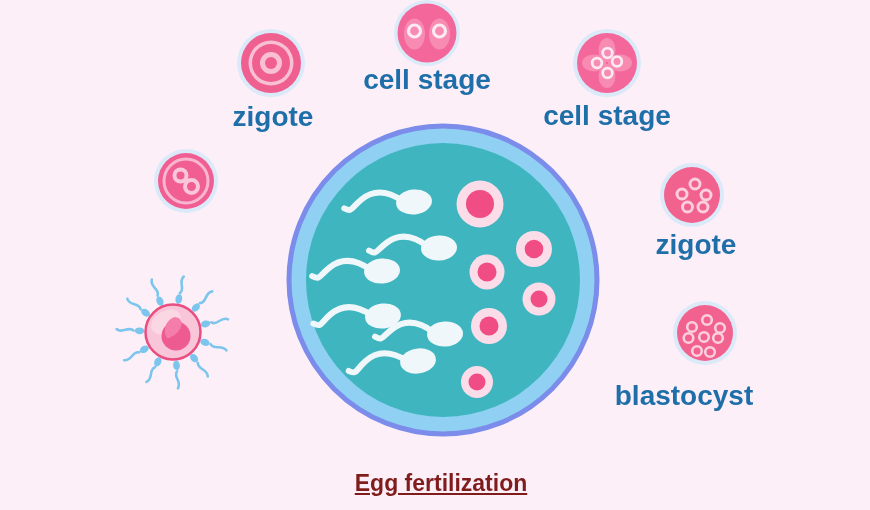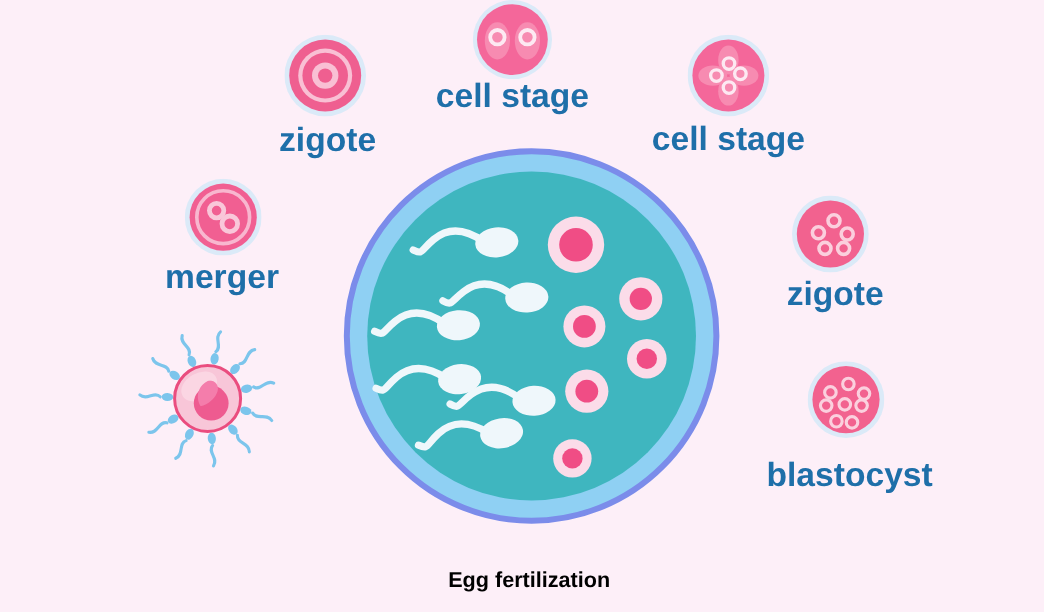--- a/index.html
+++ b/index.html
@@ -17,24 +17,25 @@
     white-space:nowrap;
     color:#1e6fa9;
     font-size:28px;
     font-weight:600;
     line-height:26px;
   }
   .main-title{
     position:absolute;
     transform:translateX(-50%);
     white-space:nowrap;
-    color:#000000;
-    font-size:18px;
+    color:#7f1d1d;
+    font-size:23px;
     font-weight:600;
     line-height:27px;
+    text-decoration:underline;
   }
 </style>
 </head>
 <body>
 
 <div class="scene">
 
   <svg class="abs" style="left:286px;top:123px" width="314" height="314" viewBox="0 0 314 314">
     <defs>
       <g id="dish-sperm">
@@ -168,19 +169,18 @@
     <circle cx="15.5" cy="37" r="4.8" fill="none" stroke="#fbd0de" stroke-width="2.6"></circle>
     <circle cx="31" cy="36" r="4.8" fill="none" stroke="#fbd0de" stroke-width="2.6"></circle>
     <circle cx="45" cy="37" r="4.8" fill="none" stroke="#fbd0de" stroke-width="2.6"></circle>
     <circle cx="24" cy="50" r="4.8" fill="none" stroke="#fbd0de" stroke-width="2.6"></circle>
     <circle cx="37" cy="51" r="4.8" fill="none" stroke="#fbd0de" stroke-width="2.6"></circle>
   </svg>
 
   <div class="stage-label" style="left:273px;top:104px">zigote</div>
   <div class="stage-label" style="left:427px;top:67px">cell stage</div>
   <div class="stage-label" style="left:607px;top:103px">cell stage</div>
-  <div class="stage-label" style="left:185px;top:218px">merger</div>
   <div class="stage-label" style="left:696px;top:232px">zigote</div>
-  <div class="stage-label" style="left:708px;top:383px">blastocyst</div>
+  <div class="stage-label" style="left:684px;top:383px">blastocyst</div>
 
   <div class="main-title" style="left:441px;top:470px">Egg fertilization</div>
 
 </div>
 
 </body></html>

